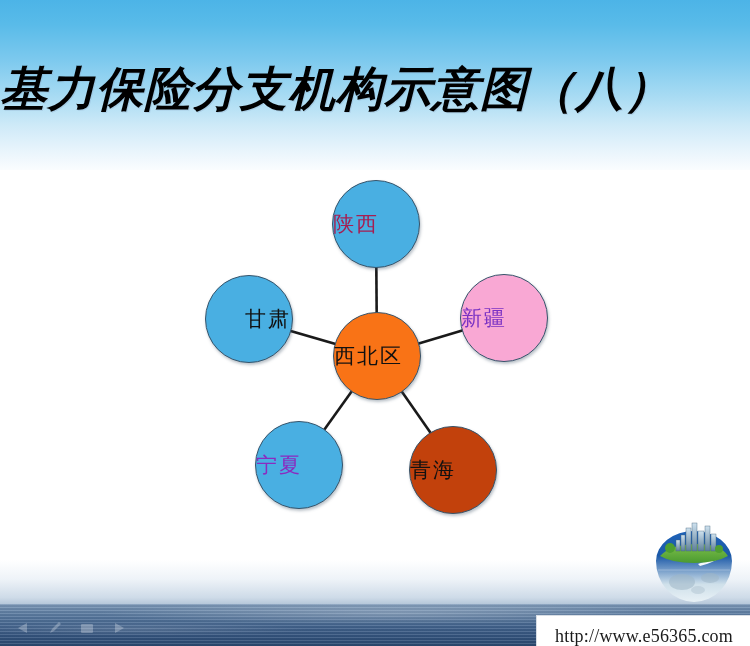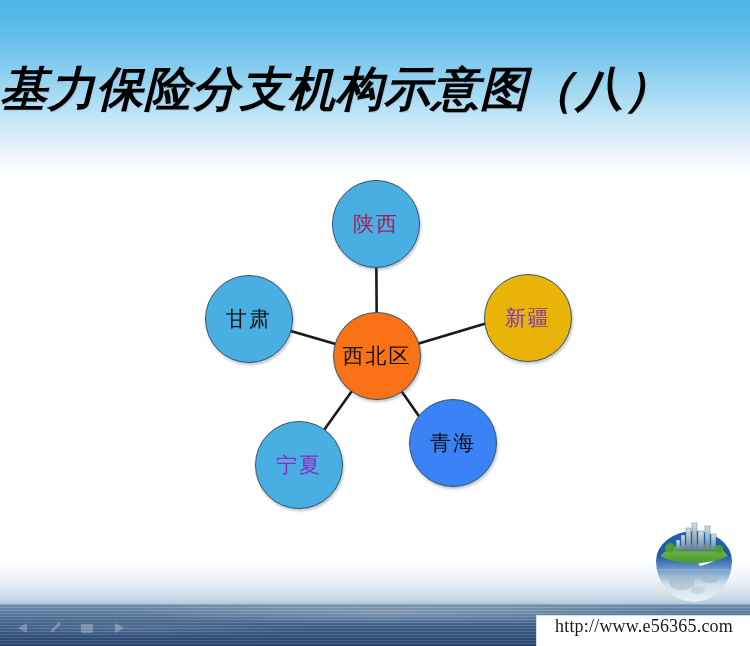--- a/index.html
+++ b/index.html
@@ -103,21 +103,20 @@
     width: 750px; height: 646px;
   }
   .node {
     position: absolute;
     border-radius: 50%;
     background: #49afe2;
     border: 1.5px solid #36546b;
     box-sizing: border-box;
     display: flex;
     align-items: center;
-    justify-content: center;
     box-shadow: 1px 2px 3px rgba(60,80,100,0.35);
   }
   .node-label {
     font-family: "Liberation Serif", "DejaVu Serif", serif;
     font-size: 21px;
     line-height: 1;
     letter-spacing: 2px;
     white-space: nowrap;
     user-select: none;
   }
@@ -129,21 +128,21 @@
     width: 92px; height: 84px;
   }
 
   
   .url-box {
     position: absolute;
     left: 536px; top: 615px;
     width: 214px; height: 31px;
     background: #ffffff;
     display: flex;
-    align-items: flex-start;
+    align-items: flex-end;
     justify-content: center;
     border-top: 1px solid #d8dee5;
     border-left: 1px solid #d8dee5;
   }
   .url-text {
     font-family: "Liberation Serif", "DejaVu Serif", serif;
     font-size: 18px;
     color: #1a1a1a;
     letter-spacing: 0.2px;
     white-space: nowrap;
@@ -185,32 +184,32 @@
       <line x1="377" y1="356" x2="504" y2="318" stroke="#1a1a1a" stroke-width="2.6"></line>
       <line x1="377" y1="356" x2="299" y2="465" stroke="#1a1a1a" stroke-width="2.6"></line>
       <line x1="377" y1="356" x2="453" y2="465" stroke="#1a1a1a" stroke-width="2.6"></line>
     </svg>
 
     <div class="node" id="node-shaanxi" style="left: 332px; top: 180px; width: 88px; height: 88px; background: rgb(73, 175, 226); border-color: rgb(54, 84, 107);">
       <span class="node-label" style="color: rgb(166, 30, 82);">陕西</span>
     </div>
 
     <div class="node" id="node-gansu" style="left: 205px; top: 275px; width: 88px; height: 88px; background: rgb(73, 175, 226); border-color: rgb(54, 84, 107);">
-      <span class="node-label" style="color: rgb(17, 17, 17);">甘肃</span>
-    </div>
-
-    <div class="node" id="node-xinjiang" style="left: 484px; top: 274px; width: 88px; height: 88px; background: #eab308; border-color: rgb(54, 84, 107);">
+      <span class="node-label" style="color: rgb(17, 17, 17); margin-left: 39px;">甘肃</span>
+    </div>
+
+    <div class="node" id="node-xinjiang" style="left: 460px; top: 274px; width: 88px; height: 88px; background: #f9a8d4; border-color: rgb(54, 84, 107);">
       <span class="node-label" style="color: rgb(123, 51, 196);">新疆</span>
     </div>
 
     <div class="node" id="node-ningxia" style="left: 255px; top: 421px; width: 88px; height: 88px; background: rgb(73, 175, 226); border-color: rgb(54, 84, 107);">
       <span class="node-label" style="color: rgb(139, 43, 192);">宁夏</span>
     </div>
 
-    <div class="node" id="node-qinghai" style="left: 409px; top: 399px; width: 88px; height: 88px; background: #3b82f6; border-color: rgb(54, 84, 107);">
+    <div class="node" id="node-qinghai" style="left: 409px; top: 426px; width: 88px; height: 88px; background: #c2410c; border-color: rgb(54, 84, 107);">
       <span class="node-label" style="color: rgb(17, 17, 17);">青海</span>
     </div>
 
     <div class="node" id="node-center" style="left: 333px; top: 312px; width: 88px; height: 88px; background: #f97316; border-color: rgb(54, 84, 107);">
       <span class="node-label" style="color: rgb(17, 17, 17);">西北区</span>
     </div>
 
   </div>
 
   <svg class="globe" viewBox="0 0 92 84">

